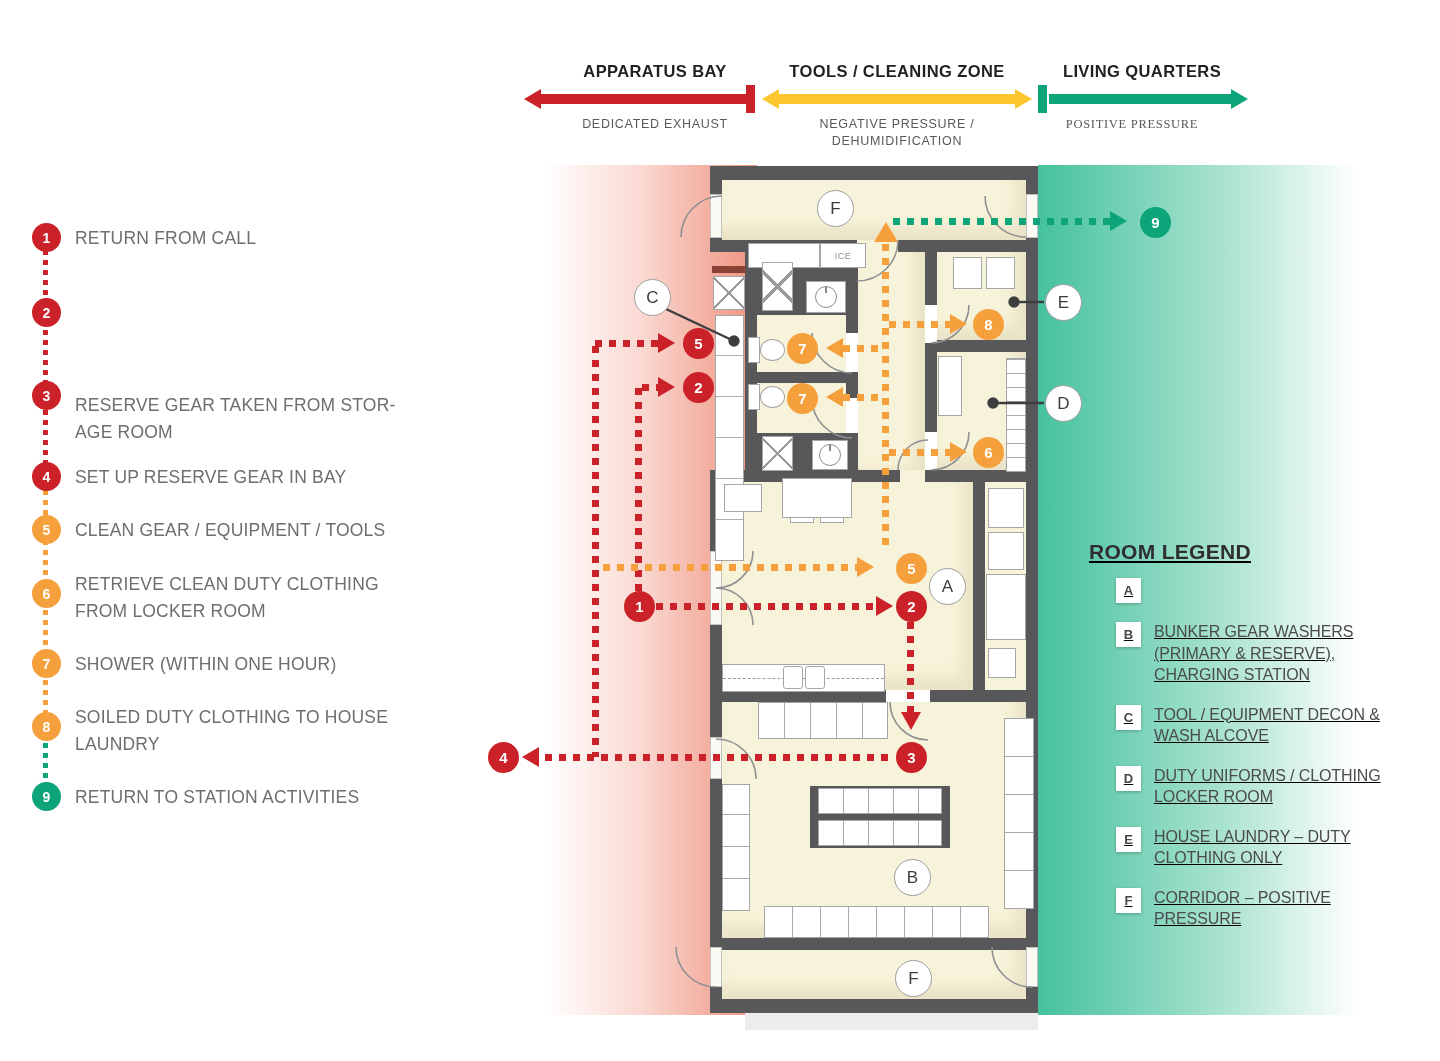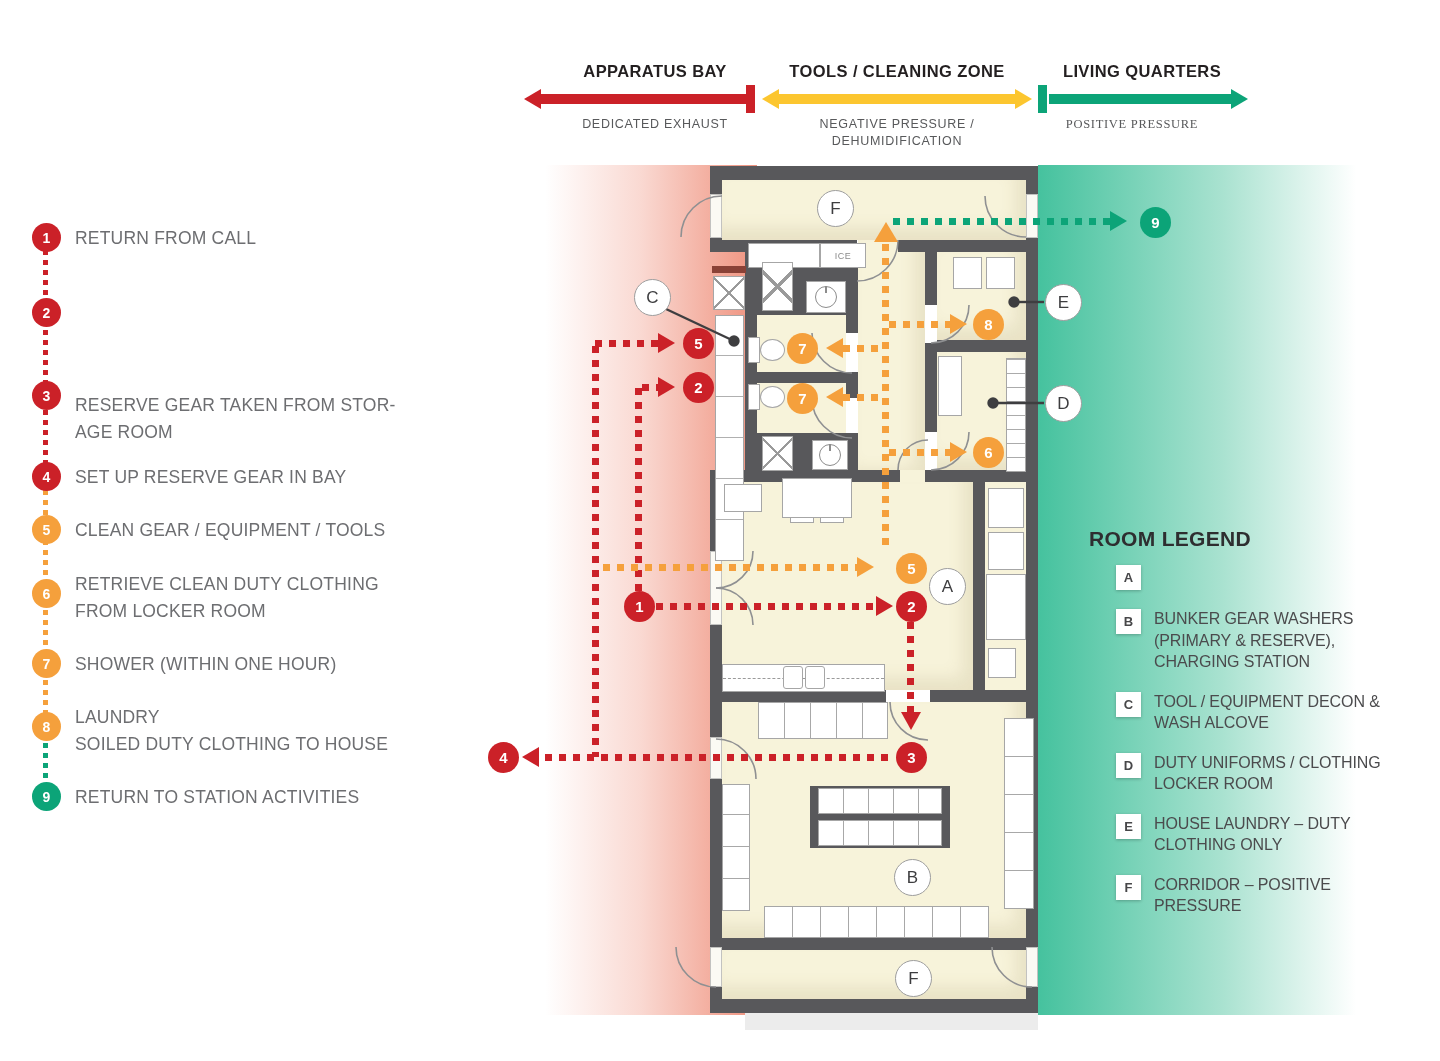--- a/index.html
+++ b/index.html
@@ -94,22 +94,22 @@
   <div class="stept" style="top:571px;">
       <div>RETRIEVE CLEAN DUTY CLOTHING</div>
       <div>FROM LOCKER ROOM</div>
     </div>
   <div class="stepc c-orange" style="top:649px;">7</div>
   <div class="stept" style="top:651px;">
       <div>SHOWER (WITHIN ONE HOUR)</div>
     </div>
   <div class="stepc c-orange" style="top:712px;">8</div>
   <div class="stept" style="top:704px;">
+      <div>SOILED DUTY CLOTHING TO HOUSE</div>
       <div>LAUNDRY</div>
-      <div>SOILED DUTY CLOTHING TO HOUSE</div>
     </div>
   <div class="stepc c-green" style="top:782px;">9</div>
   <div class="stept" style="top:784px;">
       <div>RETURN TO STATION ACTIVITIES</div>
     </div>
 
   <div class="floor shade" style="left:722px;top:180px;width:304px;height:60px;"></div>
   <div class="floor" style="left:745px;top:315px;width:101px;height:57px;"></div>
   <div class="floor" style="left:745px;top:383px;width:101px;height:50px;"></div>
   <div class="floor shade" style="left:858px;top:240px;width:67px;height:242px;"></div>
@@ -280,21 +280,21 @@
   <div class="bdg c-green" style="left:1140px;top:207px;">9</div>
 
   <div class="rl" style="left:817px;top:190px;">F</div>
   <div class="rl" style="left:929px;top:568px;">A</div>
   <div class="rl" style="left:894px;top:859px;">B</div>
   <div class="rl" style="left:895px;top:960px;">F</div>
   <div class="rl" style="left:634px;top:279px;">C</div>
   <div class="rl" style="left:1045px;top:284px;">E</div>
   <div class="rl" style="left:1045px;top:385px;">D</div>
 
-  <div class="a z6" style="left:1089px;top:527px;width:300px;">
+  <div class="a z6" style="left:1089px;top:540px;width:300px;text-decoration:underline;">
     <div class="lg-title">ROOM LEGEND</div>
     <div style="margin-top:13px;margin-left:27px;">
       <div class="lg-entry">
         <div class="lg-chip">A</div>
       </div>
       <div class="lg-entry">
         <div class="lg-chip">B</div>
         <div class="lg-text">
           <div>BUNKER GEAR WASHERS</div>
             <div>(PRIMARY &amp; RESERVE),</div>

